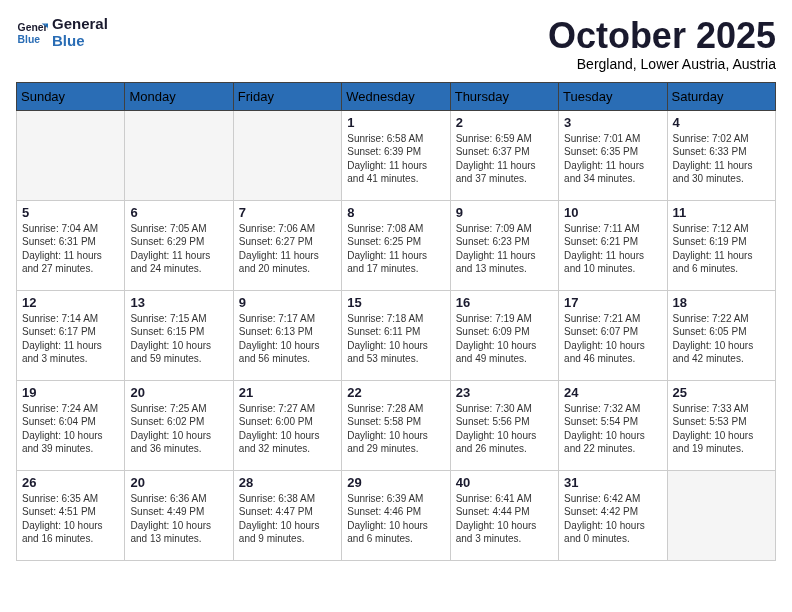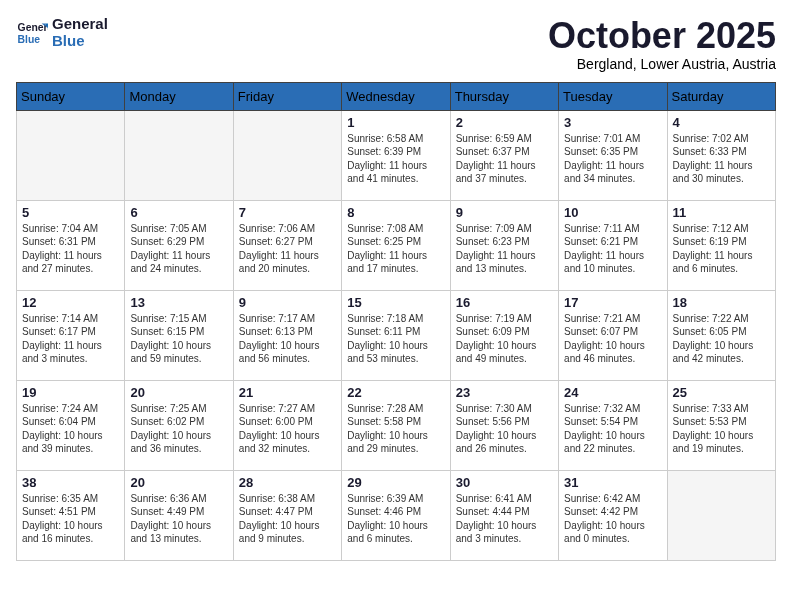--- a/index.html
+++ b/index.html
@@ -221,37 +221,37 @@
           <span class="day-num">24</span>
           <div class="day-info">Sunrise: 7:32 AM<br>Sunset: 5:54 PM<br>Daylight: 10 hours<br>and 22 minutes.</div>
         </td>
         <td>
           <span class="day-num">25</span>
           <div class="day-info">Sunrise: 7:33 AM<br>Sunset: 5:53 PM<br>Daylight: 10 hours<br>and 19 minutes.</div>
         </td>
       </tr>
       <tr class="week-row">
         <td>
-          <span class="day-num">38</span>
+          <span class="day-num">26</span>
           <div class="day-info">Sunrise: 6:35 AM<br>Sunset: 4:51 PM<br>Daylight: 10 hours<br>and 16 minutes.</div>
         </td>
         <td>
           <span class="day-num">20</span>
           <div class="day-info">Sunrise: 6:36 AM<br>Sunset: 4:49 PM<br>Daylight: 10 hours<br>and 13 minutes.</div>
         </td>
         <td>
           <span class="day-num">28</span>
           <div class="day-info">Sunrise: 6:38 AM<br>Sunset: 4:47 PM<br>Daylight: 10 hours<br>and 9 minutes.</div>
         </td>
         <td>
           <span class="day-num">29</span>
           <div class="day-info">Sunrise: 6:39 AM<br>Sunset: 4:46 PM<br>Daylight: 10 hours<br>and 6 minutes.</div>
         </td>
         <td>
-          <span class="day-num">30</span>
+          <span class="day-num">40</span>
           <div class="day-info">Sunrise: 6:41 AM<br>Sunset: 4:44 PM<br>Daylight: 10 hours<br>and 3 minutes.</div>
         </td>
         <td>
           <span class="day-num">31</span>
           <div class="day-info">Sunrise: 6:42 AM<br>Sunset: 4:42 PM<br>Daylight: 10 hours<br>and 0 minutes.</div>
         </td>
         <td class="empty"></td>
       </tr>
     </tbody>
 </table>

